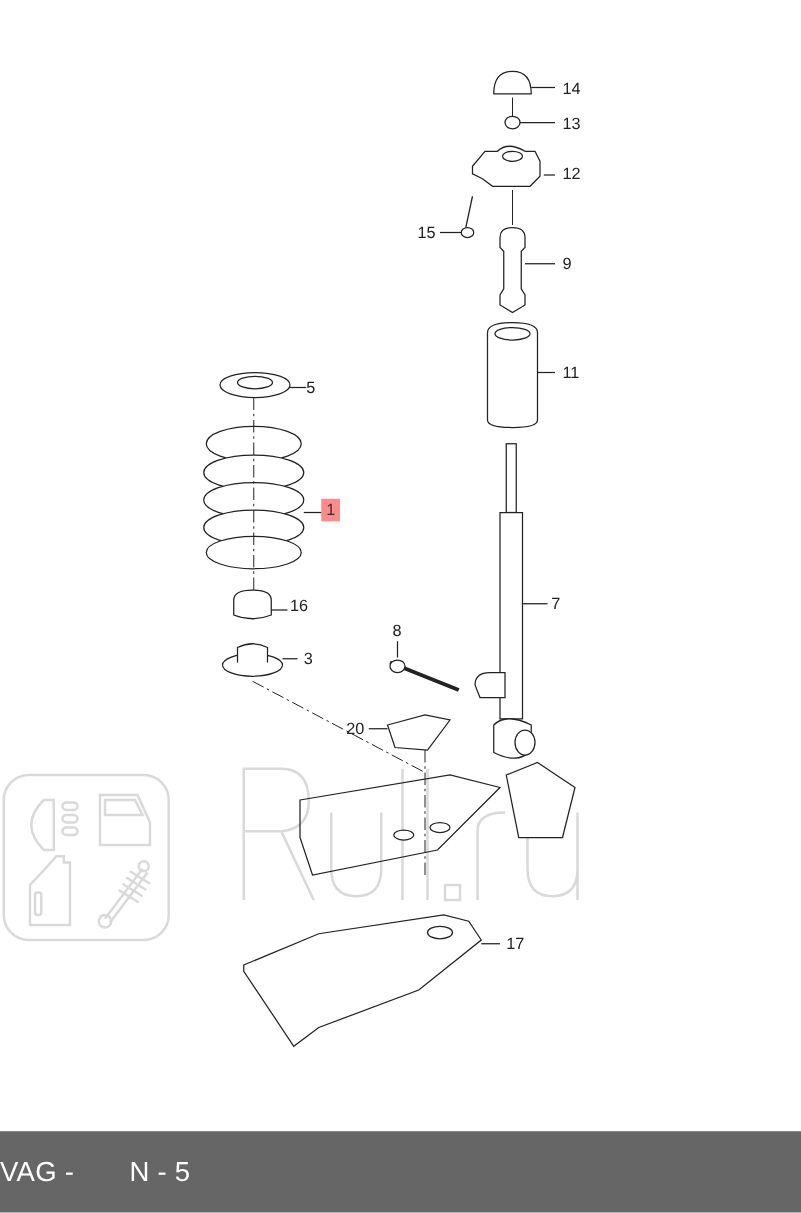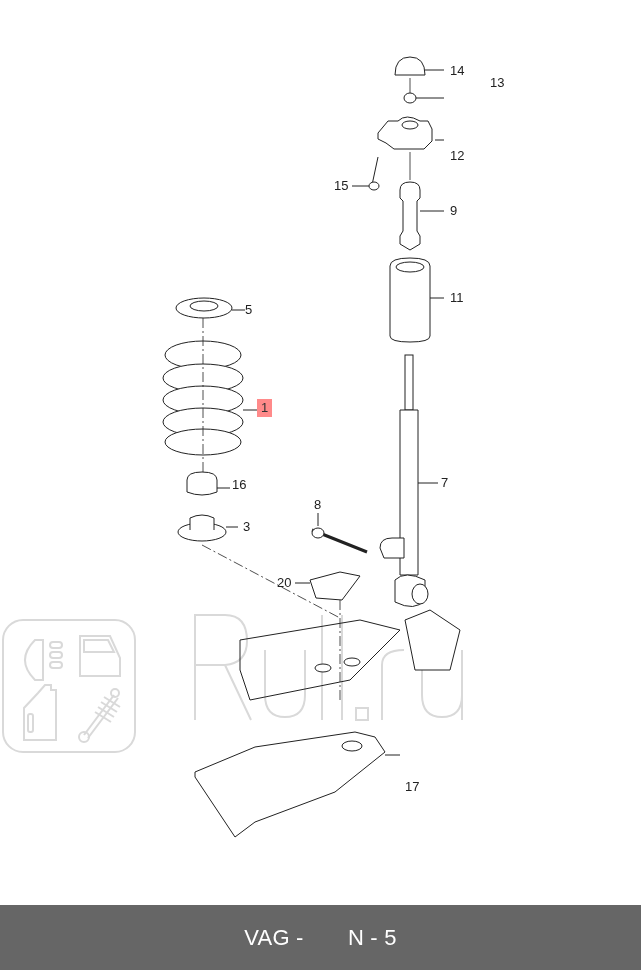--- a/index.html
+++ b/index.html
@@ -1,20 +1,20 @@
 <!DOCTYPE html>
 <html><head>
 <meta charset="utf-8">
 <style>
   html, body { margin:0; padding:0; background:#ffffff; }
   body { width:641px; height:970px; position:relative; overflow:hidden; font-family:"Liberation Sans", sans-serif; }
   .diagram { position:absolute; left:0; top:0; width:641px; height:905px; }
   .callout { position:absolute; font-size:13px; color:#222; line-height:14px; }
   .callout.hl { background:#ff8a8a; padding:2px 4px; color:#333; }
-  .footer { position:absolute; left:0; top:905px; width:641px; height:65px; background:#666666; color:#ffffff; display:flex; align-items:center; justify-content:center; font-size:22px; letter-spacing:0.2px; }
+  .footer { position:absolute; left:0; top:905px; width:641px; height:65px; background:#666666; color:#ffffff; display:flex; align-items:center; justify-content:flex-start; font-size:22px; letter-spacing:0.2px; }
   .footer .gap { display:inline-block; width:38px; }
 </style>
 </head>
 <body>
 
 <div class="diagram">
   <svg width="641" height="905" viewBox="0 0 641 905" xmlns="http://www.w3.org/2000/svg">
 
     <g stroke="#d9d9d9" fill="none" stroke-width="2">
       <rect x="3" y="620" width="132" height="132" rx="20"></rect>
@@ -114,30 +114,30 @@
     </g>
 
     <g stroke="#222" stroke-width="0.8" stroke-dasharray="10 3 2 3" fill="none">
       <line x1="202" y1="545" x2="340" y2="618"></line>
       <line x1="340" y1="600" x2="340" y2="700"></line>
       <line x1="203" y1="318" x2="203" y2="472"></line>
     </g>
   </svg>
 
   <span class="callout" style="left:450px;top:64px;">14</span>
-  <span class="callout" style="left:450px;top:76px;margin-left:40px;">13</span>
-  <span class="callout" style="left:450px;top:149px;">12</span>
+  <span class="callout" style="left:450px;top:92px;">13</span>
+  <span class="callout" style="left:450px;top:132px;">12</span>
   <span class="callout" style="left:334px;top:179px;">15</span>
   <span class="callout" style="left:450px;top:204px;">9</span>
   <span class="callout" style="left:450px;top:291px;">11</span>
   <span class="callout" style="left:245px;top:303px;">5</span>
   <span class="callout hl" style="left:257px;top:399px;">1</span>
   <span class="callout" style="left:441px;top:476px;">7</span>
   <span class="callout" style="left:232px;top:478px;">16</span>
   <span class="callout" style="left:243px;top:520px;">3</span>
   <span class="callout" style="left:314px;top:498px;">8</span>
   <span class="callout" style="left:277px;top:576px;">20</span>
-  <span class="callout" style="left:405px;top:780px;text-align:right;">17</span>
+  <span class="callout" style="left:405px;top:748px;text-align:right;">17</span>
 </div>
 
 <div class="footer">
   <span>VAG</span>&nbsp;<span>-</span>&nbsp;<span class="gap"></span><span>N - 5</span>
 </div>
 
 </body></html>

